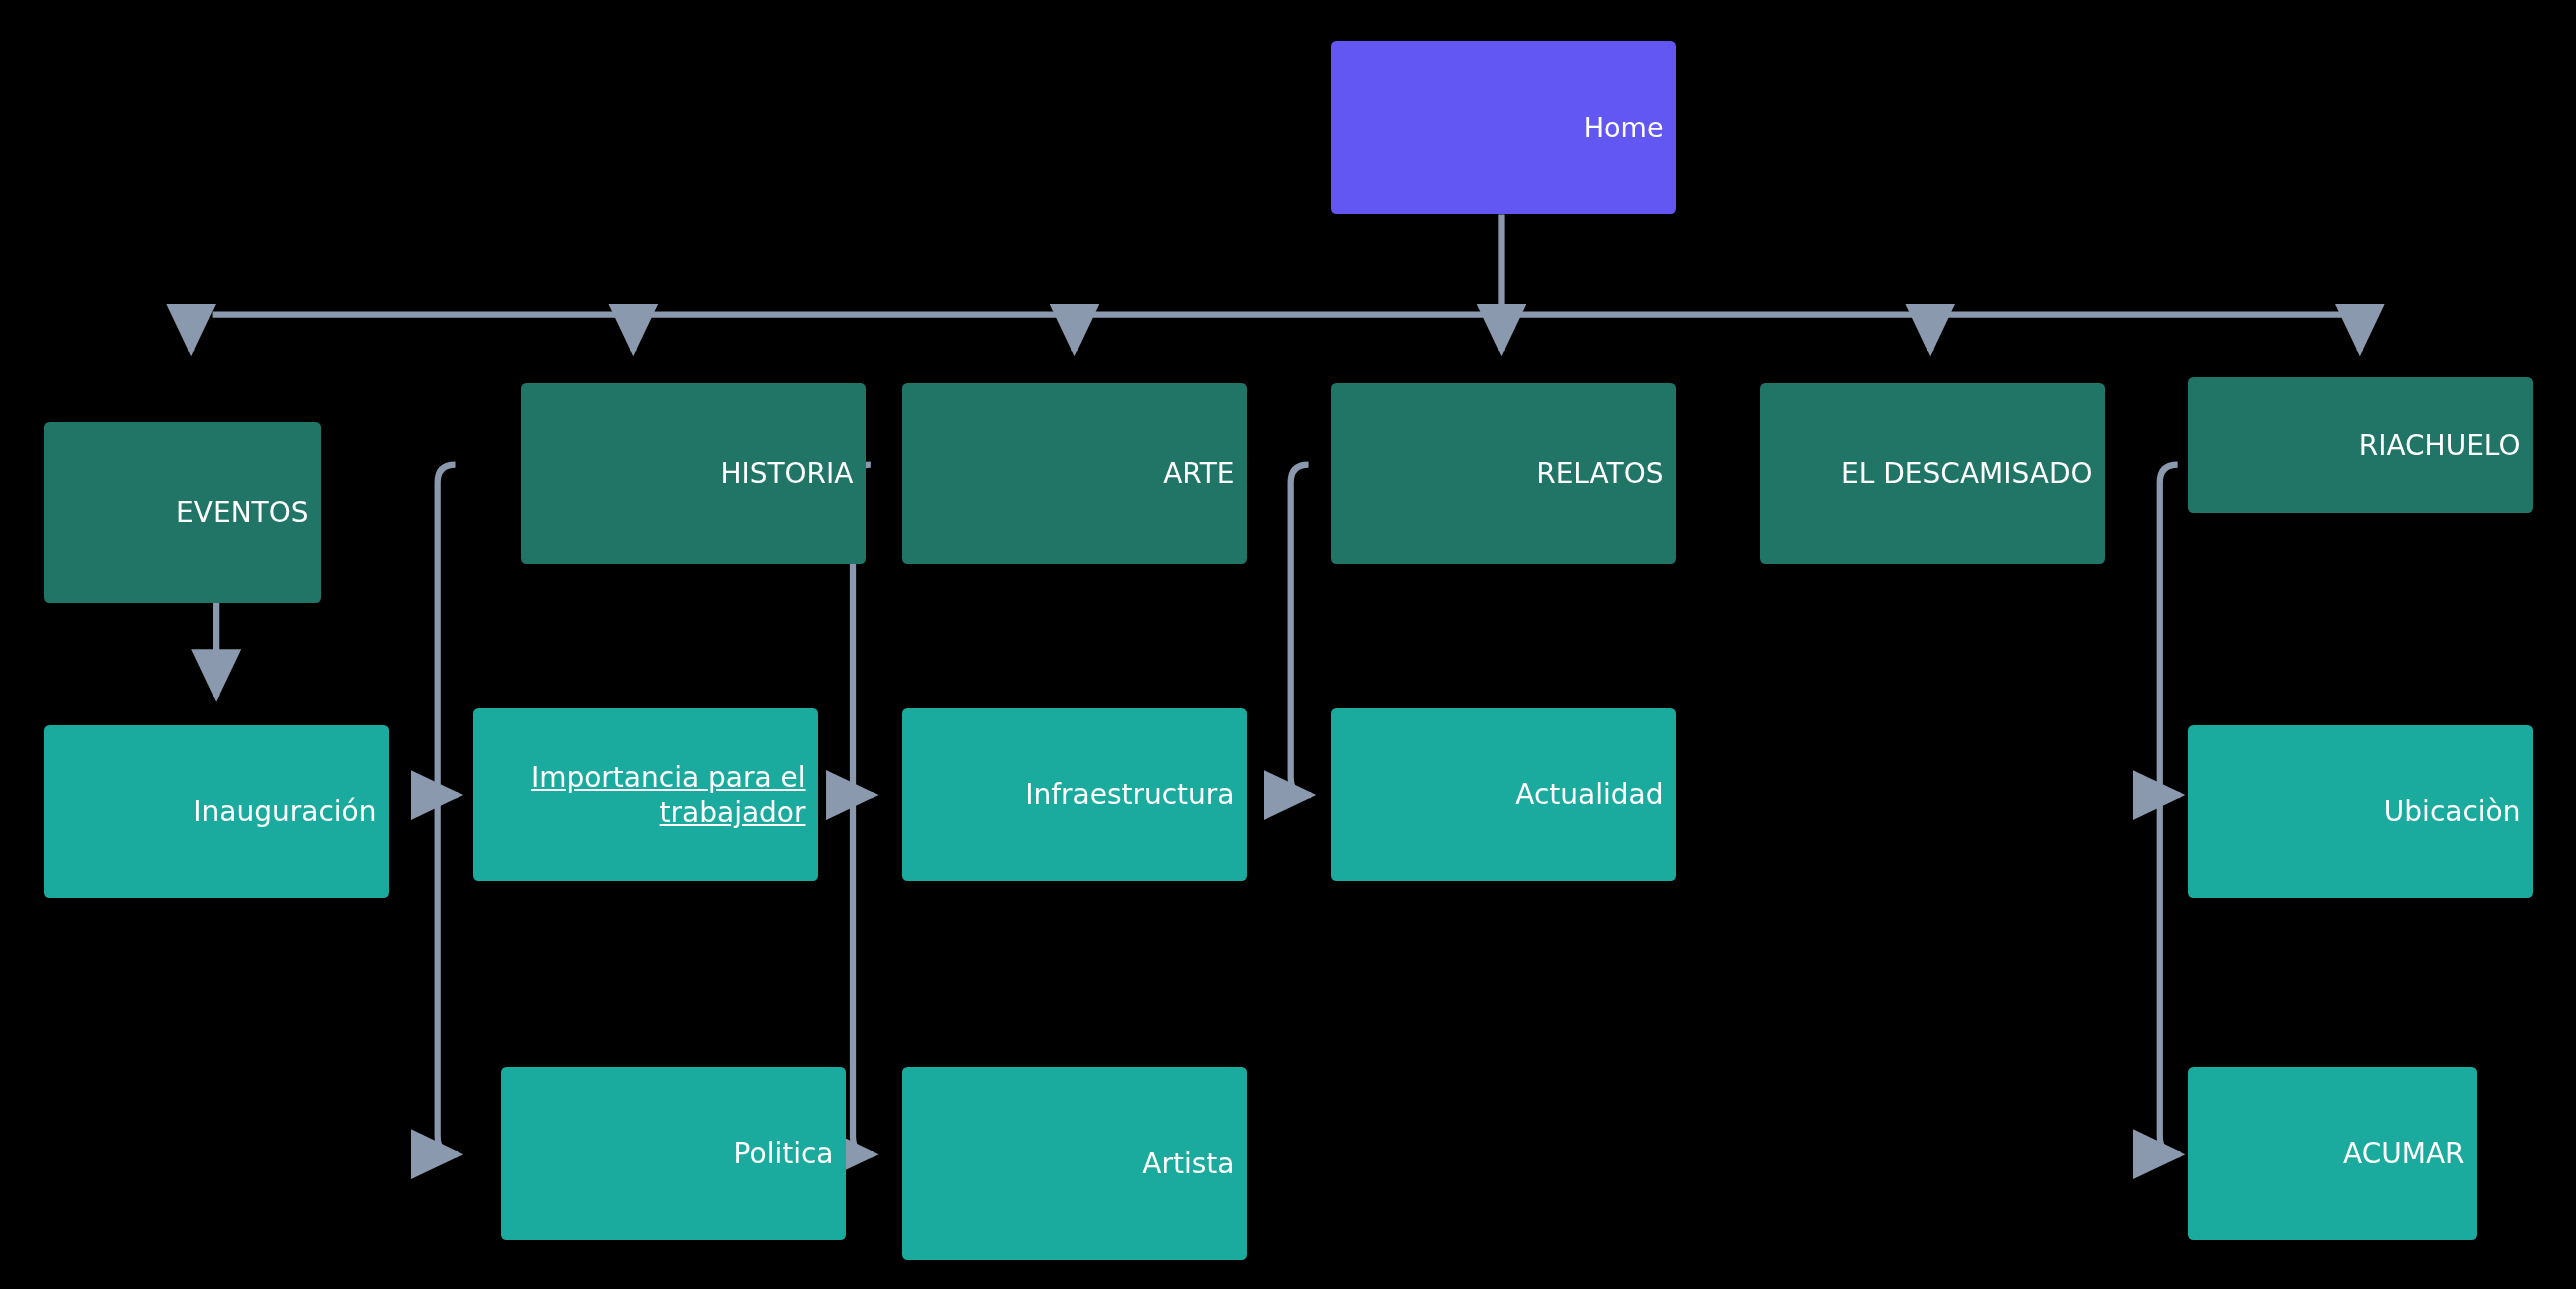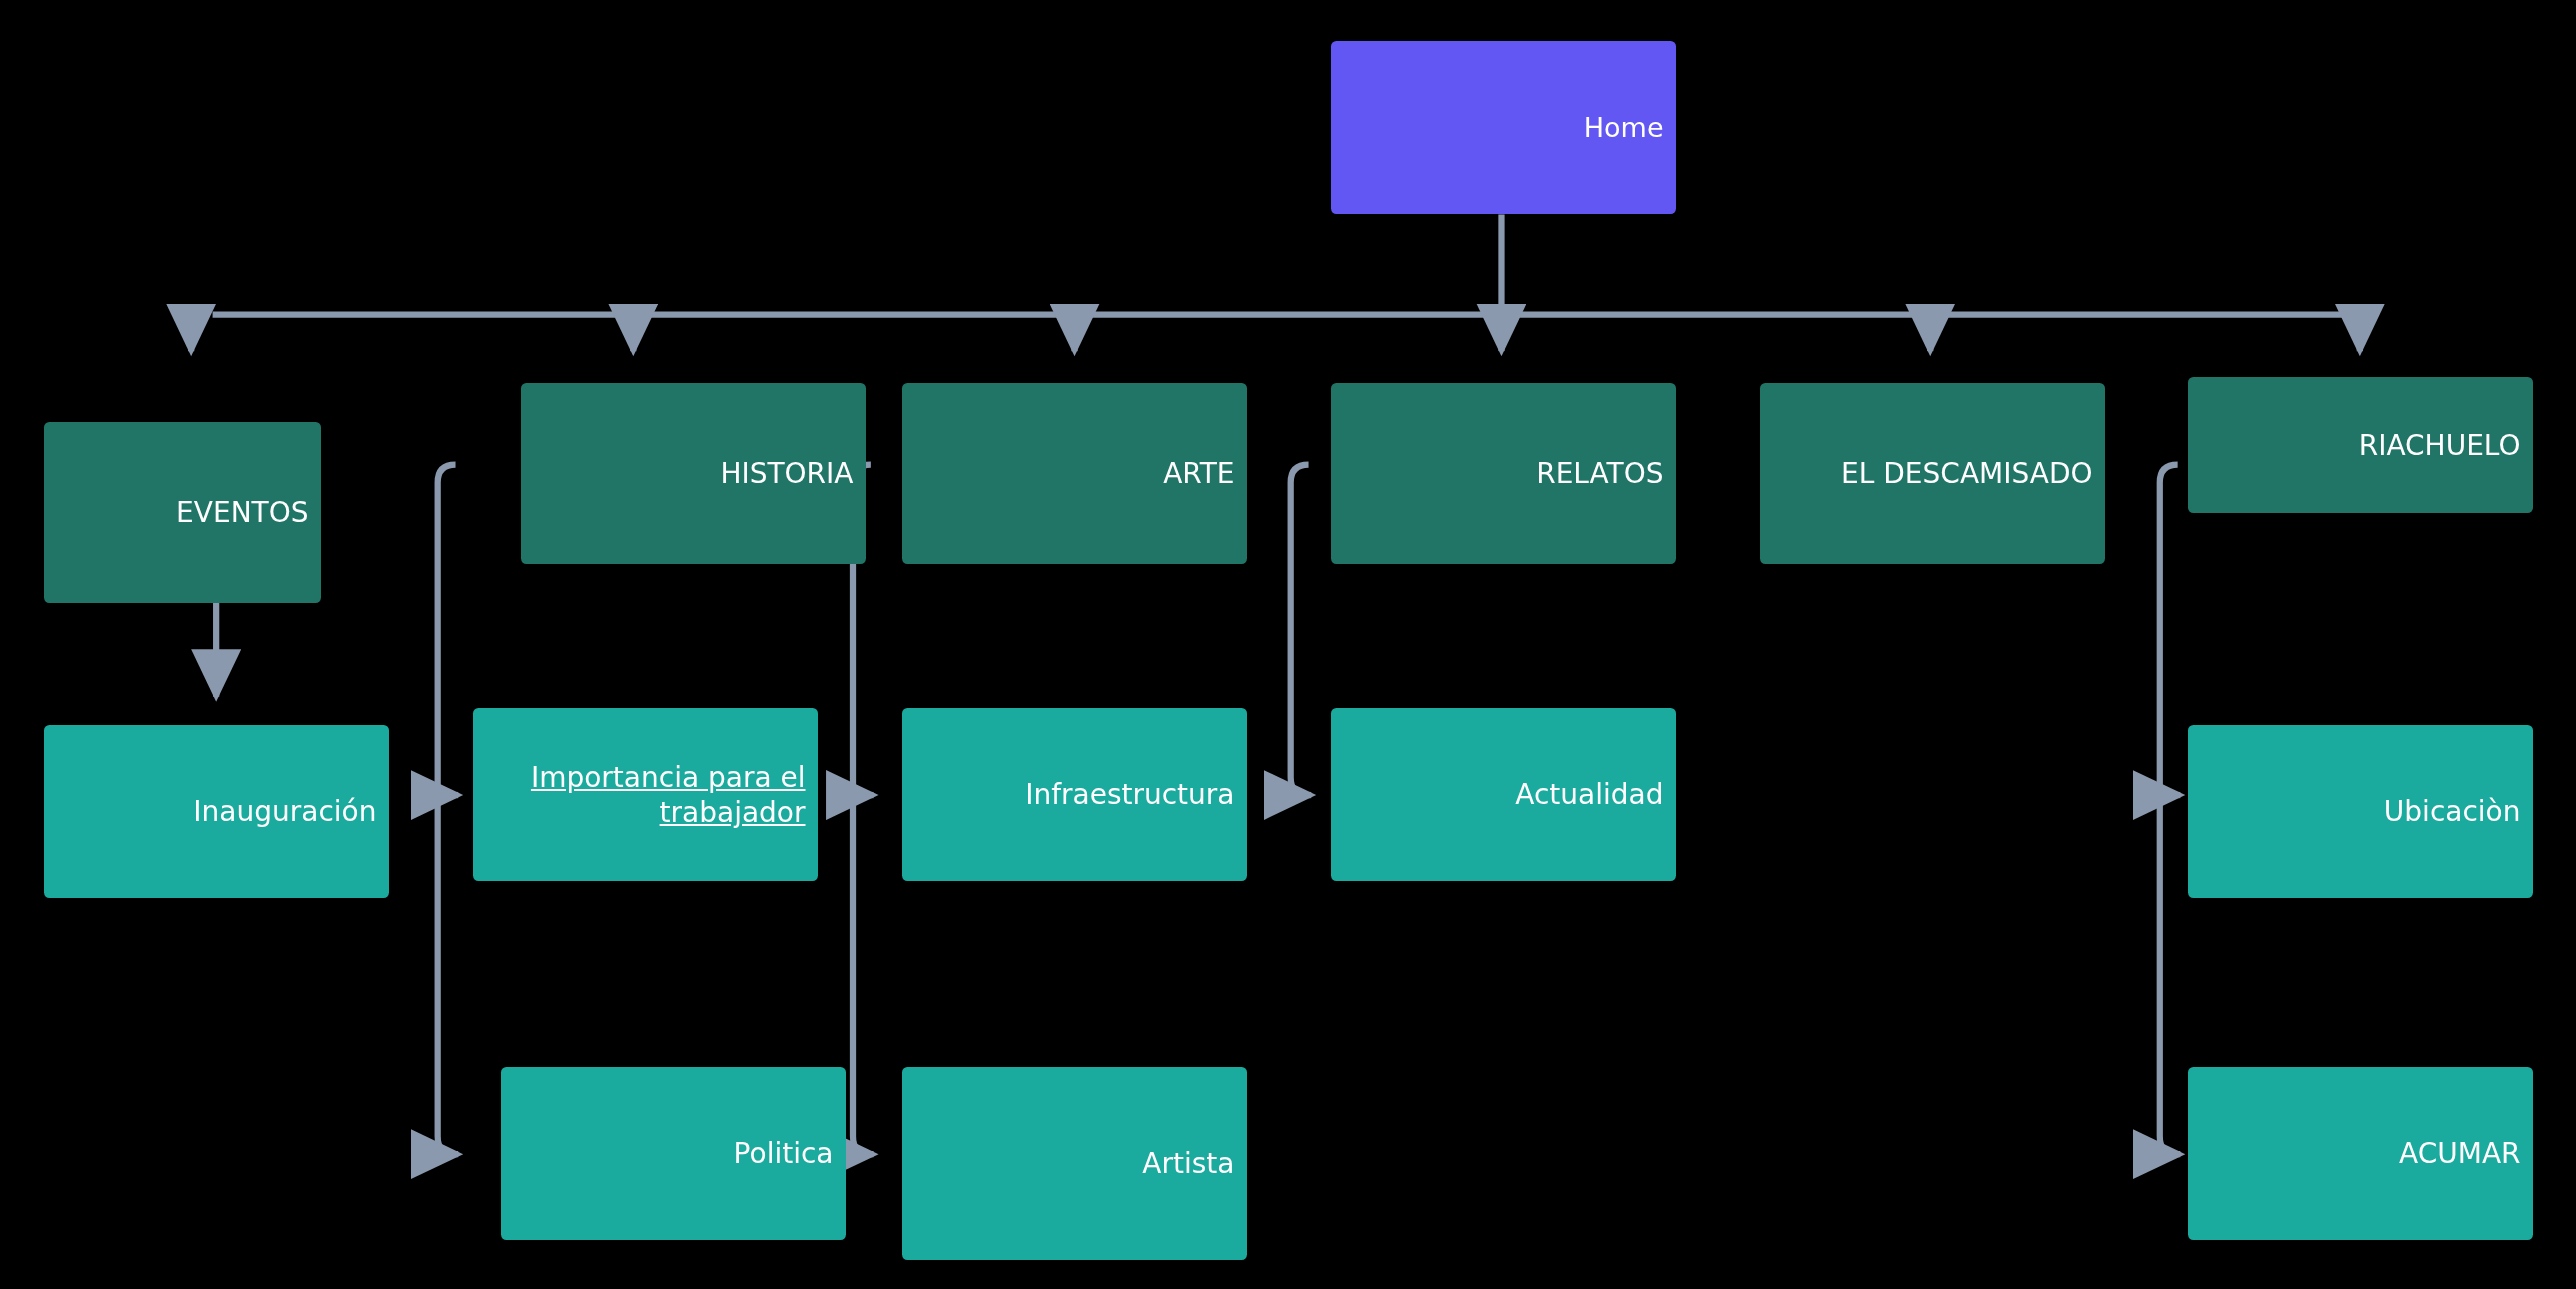--- a/index.html
+++ b/index.html
@@ -109,18 +109,18 @@
   </div>
   <div class="node ter" style="left:902px;top:1067px;width:345px;height:193px;padding-left:20px;">
     <span class="lbl">Artista</span>
   </div>
   <div class="node ter" style="left:1331px;top:708px;width:345px;height:173px;">
     <span class="lbl">Actualidad</span>
   </div>
   <div class="node ter" style="left:2188px;top:725px;width:345px;height:173px;">
     <span class="lbl">Ubicaciòn</span>
   </div>
-  <div class="node ter" style="left:2188px;top:1067px;width:345px;height:173px;">
+  <div class="node ter" style="left:2188px;top:1067px;width:289px;height:173px;">
     <span class="lbl">ACUMAR</span>
   </div>
 
 </div>
 
 
 </body></html>

